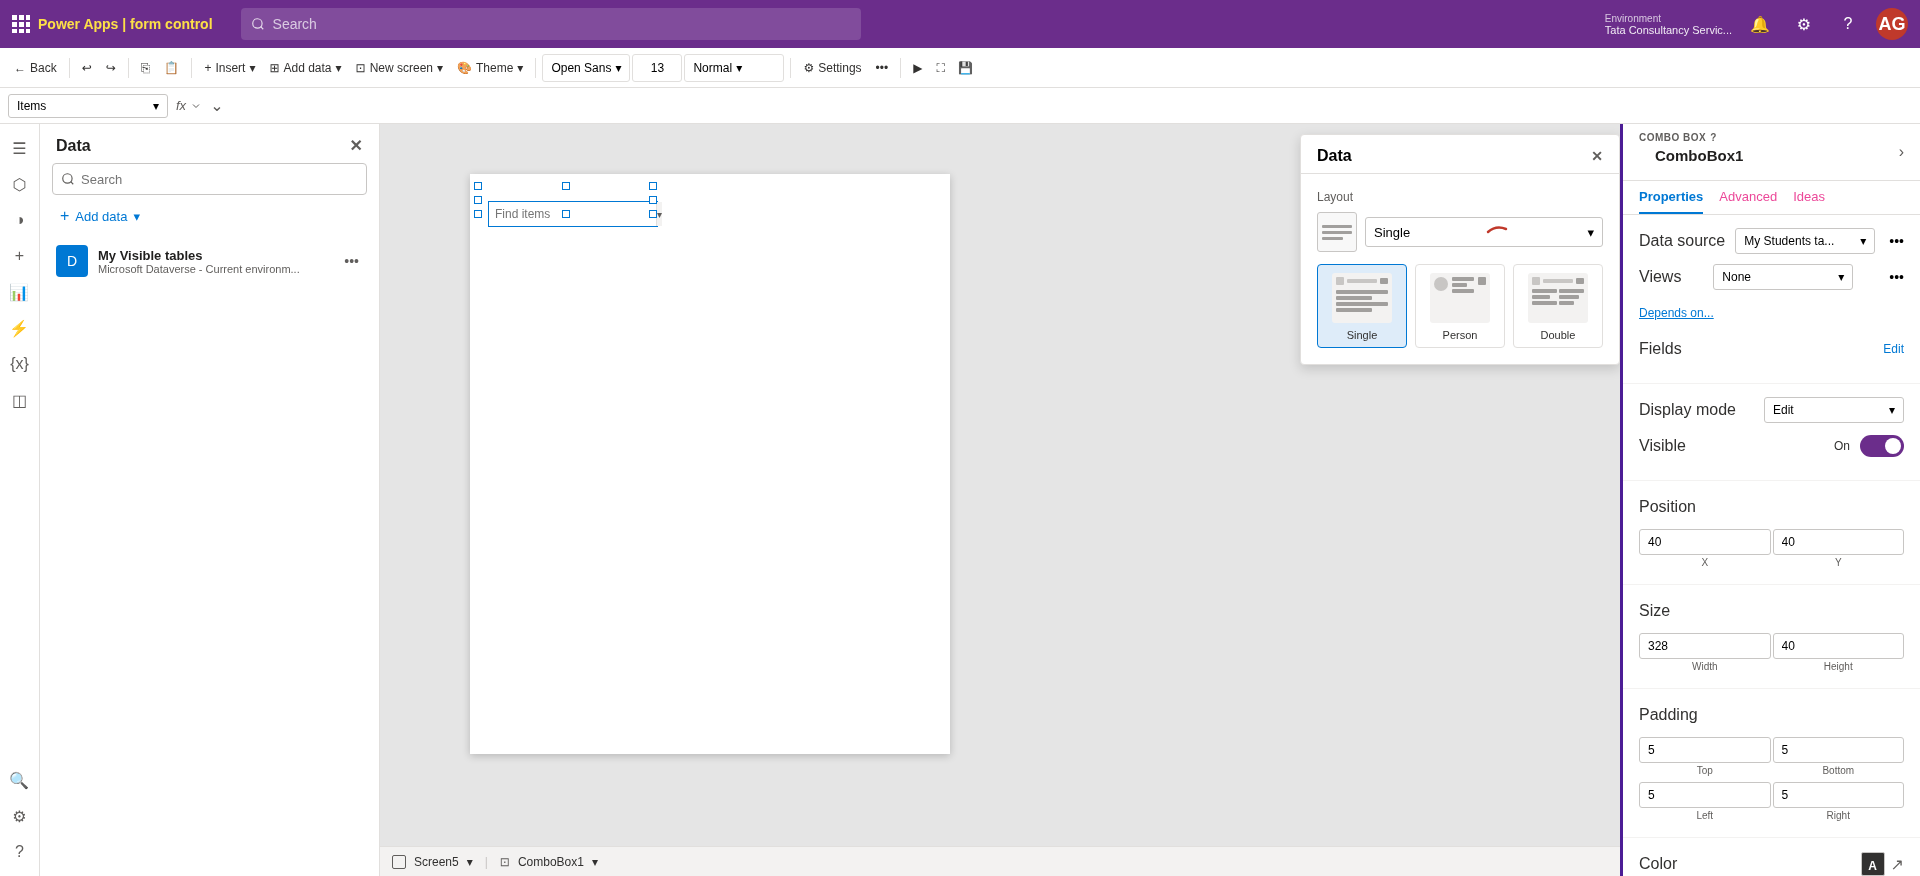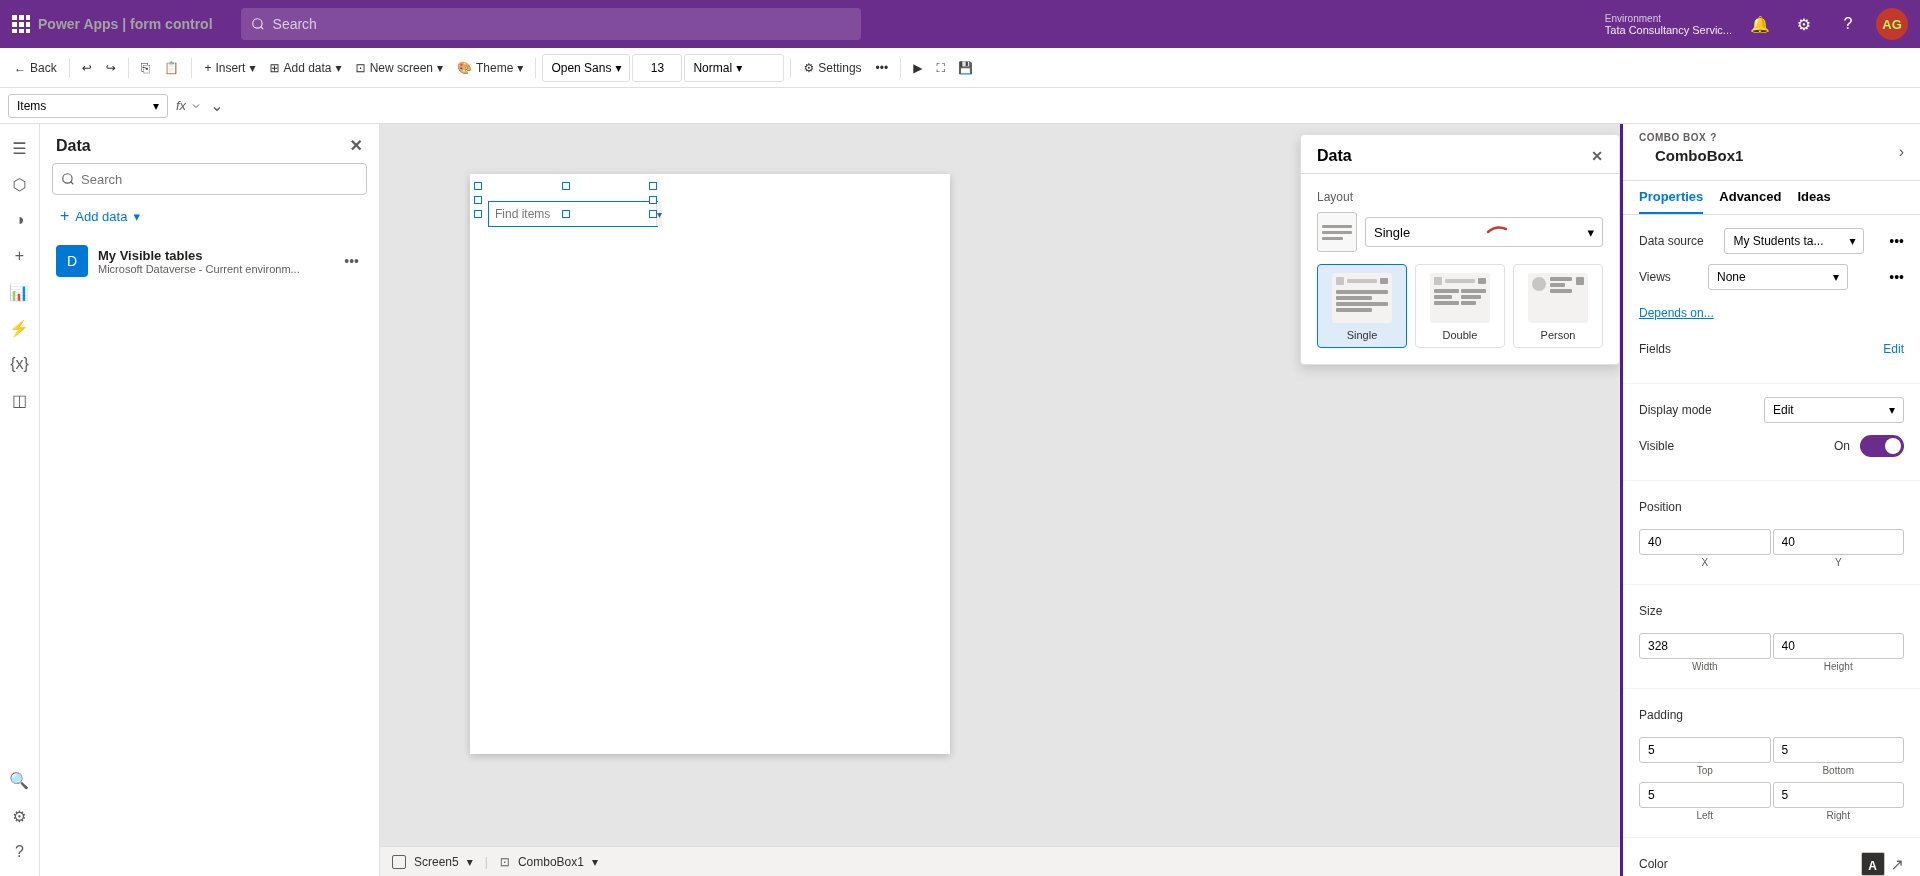--- a/index.html
+++ b/index.html
@@ -9,21 +9,21 @@
     .top-bar {
       height: 48px;
       background: #6B2D8B;
       display: flex;
       align-items: center;
       padding: 0 12px;
       gap: 8px;
       color: white;
     }
     .top-bar-grid { display: flex; align-items: center; gap: 6px; }
-    .app-title { font-size: 14px; font-weight: 600; color: #a3a3a3; white-space: nowrap; }
+    .app-title { font-size: 14px; font-weight: 600; color: #fde047; white-space: nowrap; }
     .top-bar-search {
       flex: 1;
       max-width: 620px;
       margin: 0 20px;
       display: flex;
       align-items: center;
       background: rgba(255,255,255,0.15);
       border-radius: 4px;
       padding: 0 10px;
       height: 32px;
@@ -36,21 +36,21 @@
       outline: none;
       color: white;
       font-size: 14px;
       flex: 1;
     }
     .top-bar-search input::placeholder { color: rgba(255,255,255,0.7); }
     .top-bar-right { margin-left: auto; display: flex; align-items: center; gap: 12px; color: white; font-size: 12px; }
     .env-info { font-size: 11px; color: rgba(255,255,255,0.9); }
     .env-info div:first-child { font-size: 10px; opacity: 0.8; }
     .icon-btn { width: 32px; height: 32px; display: flex; align-items: center; justify-content: center; cursor: pointer; border-radius: 4px; color: white; font-size: 16px; }
-    .avatar { width: 32px; height: 32px; border-radius: 50%; background: #c0392b; display: flex; align-items: center; justify-content: center; color: #bef264; font-weight: 600; font-size: 13px; cursor: pointer; }
+    .avatar { width: 32px; height: 32px; border-radius: 50%; background: #c0392b; display: flex; align-items: center; justify-content: center; color: #ffffff; font-weight: 600; font-size: 18px; cursor: pointer; }
 
     
     .toolbar {
       height: 40px;
       background: white;
       border-bottom: 1px solid #e1dfdd;
       display: flex;
       align-items: center;
       padding: 0 8px;
       gap: 2px;
@@ -421,34 +421,33 @@
     .rp-tabs {
       display: flex;
       border-bottom: 1px solid #e1dfdd;
       padding: 0 16px;
       gap: 16px;
     }
     .rp-tab {
       padding: 8px 0;
       font-size: 13px;
       cursor: pointer;
-      color: #000000;
+      color: #ec4899;
       border-bottom: 2px solid transparent;
-      font-weight: bold;
     }
     .rp-tab.active { color: #0078d4; border-bottom-color: #0078d4; font-weight: 600; }
     .rp-section { padding: 12px 16px; border-bottom: 1px solid #f3f2f1; }
     .rp-row {
       display: flex;
       align-items: center;
       justify-content: space-between;
       margin-bottom: 8px;
       min-height: 28px;
     }
-    .rp-label { font-size: 12px; color: #323130; }
+    .rp-label { font-size: 16px; color: #323130; }
     .rp-dropdown {
       height: 26px;
       padding: 0 8px;
       border: 1px solid #c8c6c4;
       border-radius: 3px;
       font-size: 12px;
       background: white;
       min-width: 140px;
       display: flex;
       align-items: center;
@@ -724,51 +723,51 @@
                 <div class="lop-row short"></div>
                 <div class="lop-row"></div>
                 <div class="lop-row short"></div>
               </div>
             </div>
             <span class="layout-option-label">Single</span>
           </div>
 
           <div class="layout-option">
             <div class="lo-preview" style="display:flex;flex-direction:column;gap:2px;padding:4px;">
+              <div style="display:flex;gap:4px;align-items:flex-start;">
+                <div style="width:14px;height:14px;background:#c8c6c4;border-radius:50%;flex-shrink:0;"></div>
+                <div style="flex:1;display:flex;flex-direction:column;gap:2px;">
+                  <div style="height:4px;background:#a19f9d;border-radius:1px;"></div>
+                  <div style="height:4px;background:#a19f9d;border-radius:1px;width:70%;"></div>
+                  <div style="height:4px;background:#a19f9d;border-radius:1px;"></div>
+                </div>
+                <div style="width:8px;height:8px;background:#a19f9d;border-radius:1px;flex-shrink:0;"></div>
+              </div>
+            </div>
+            <span class="layout-option-label">Person</span>
+          </div>
+
+          <div class="layout-option">
+            <div class="lo-preview" style="display:flex;flex-direction:column;gap:2px;padding:4px;">
               <div class="lop-header">
                   <div class="lop-icon"></div>
                   <div class="lop-line"></div>
                   <div class="lop-dd"></div>
                 </div>
               <div style="display:grid;grid-template-columns:1fr 1fr;gap:2px;margin-top:2px;">
                 <div style="height:4px;background:#a19f9d;border-radius:1px;"></div>
                 <div style="height:4px;background:#a19f9d;border-radius:1px;"></div>
                 <div style="height:4px;background:#a19f9d;border-radius:1px;width:70%;"></div>
                 <div style="height:4px;background:#a19f9d;border-radius:1px;width:80%;"></div>
                 <div style="height:4px;background:#a19f9d;border-radius:1px;"></div>
                 <div style="height:4px;background:#a19f9d;border-radius:1px;width:60%;"></div>
               </div>
             </div>
             <span class="layout-option-label">Double</span>
           </div>
-
-          <div class="layout-option">
-            <div class="lo-preview" style="display:flex;flex-direction:column;gap:2px;padding:4px;">
-              <div style="display:flex;gap:4px;align-items:flex-start;">
-                <div style="width:14px;height:14px;background:#c8c6c4;border-radius:50%;flex-shrink:0;"></div>
-                <div style="flex:1;display:flex;flex-direction:column;gap:2px;">
-                  <div style="height:4px;background:#a19f9d;border-radius:1px;"></div>
-                  <div style="height:4px;background:#a19f9d;border-radius:1px;width:70%;"></div>
-                  <div style="height:4px;background:#a19f9d;border-radius:1px;"></div>
-                </div>
-                <div style="width:8px;height:8px;background:#a19f9d;border-radius:1px;flex-shrink:0;"></div>
-              </div>
-            </div>
-            <span class="layout-option-label">Person</span>
-          </div>
         </div>
       </div>
     </div>
 
     <div class="bottom-bar">
       <span style="width:14px;height:14px;border:1px solid #605e5c;display:inline-block;border-radius:2px;"></span>
       <span style="cursor:pointer;text-align:center;">Screen5</span>
       <span>▾</span>
       <span style="margin:0 4px;color:#c8c6c4;">|</span>
       <span style="color:#605e5c;">⊡</span>

